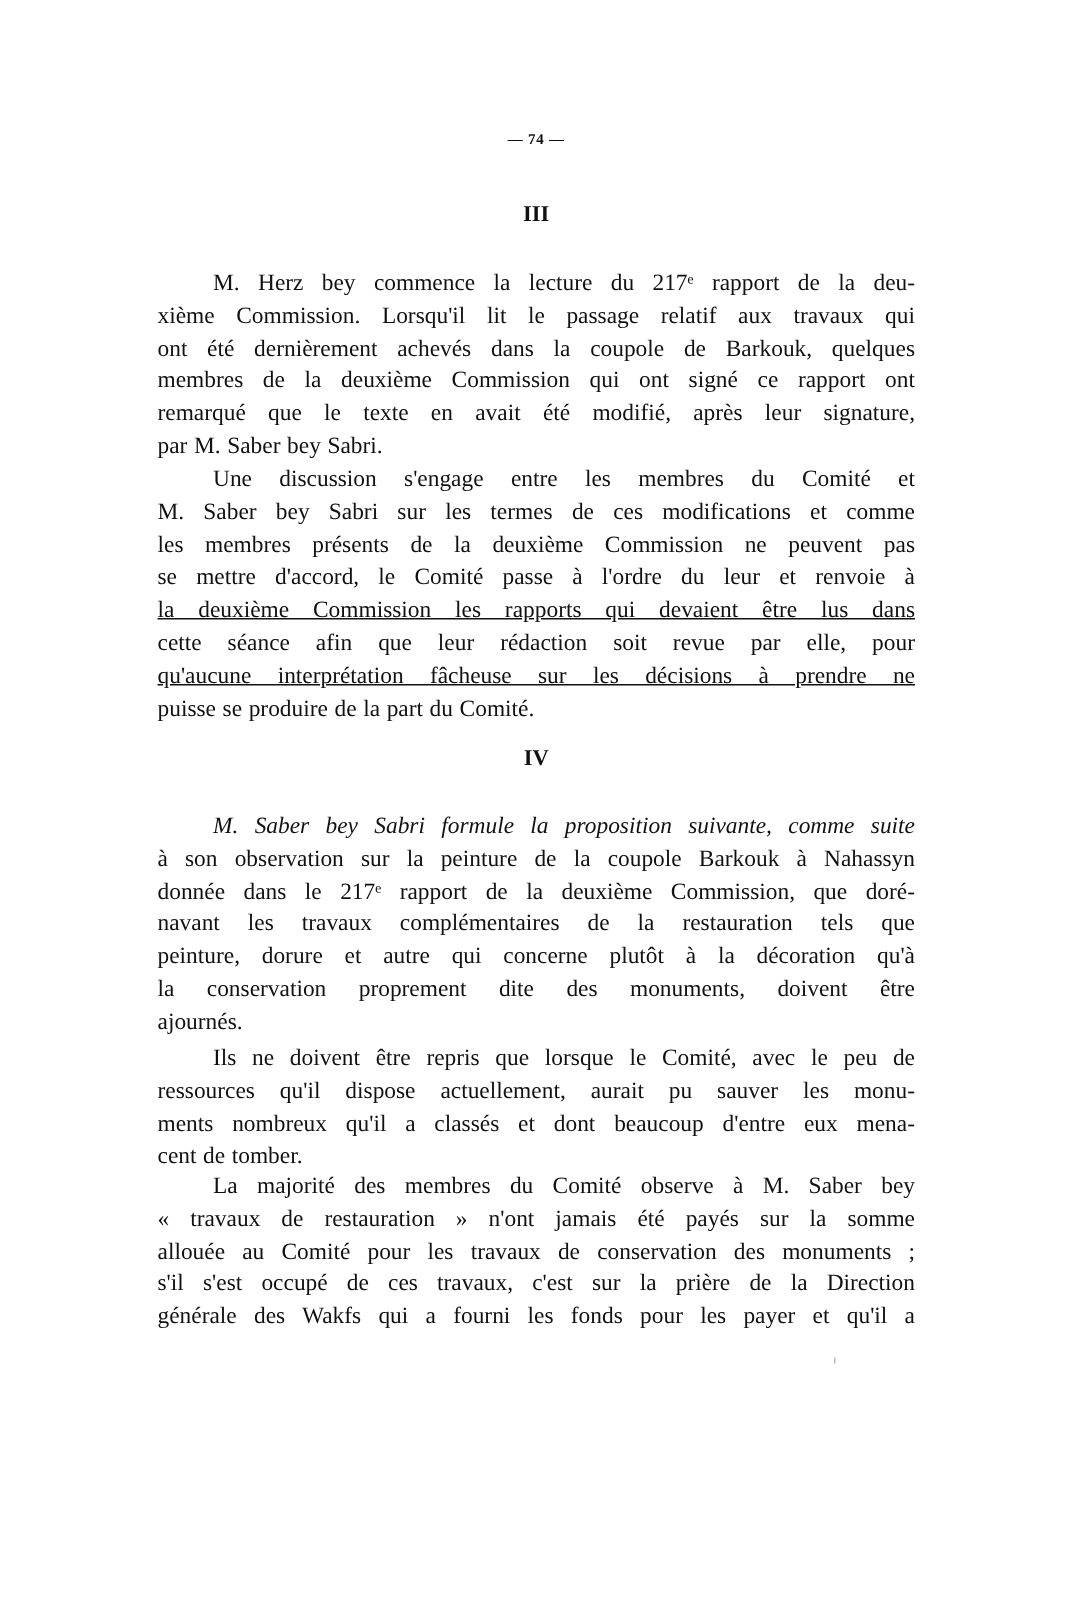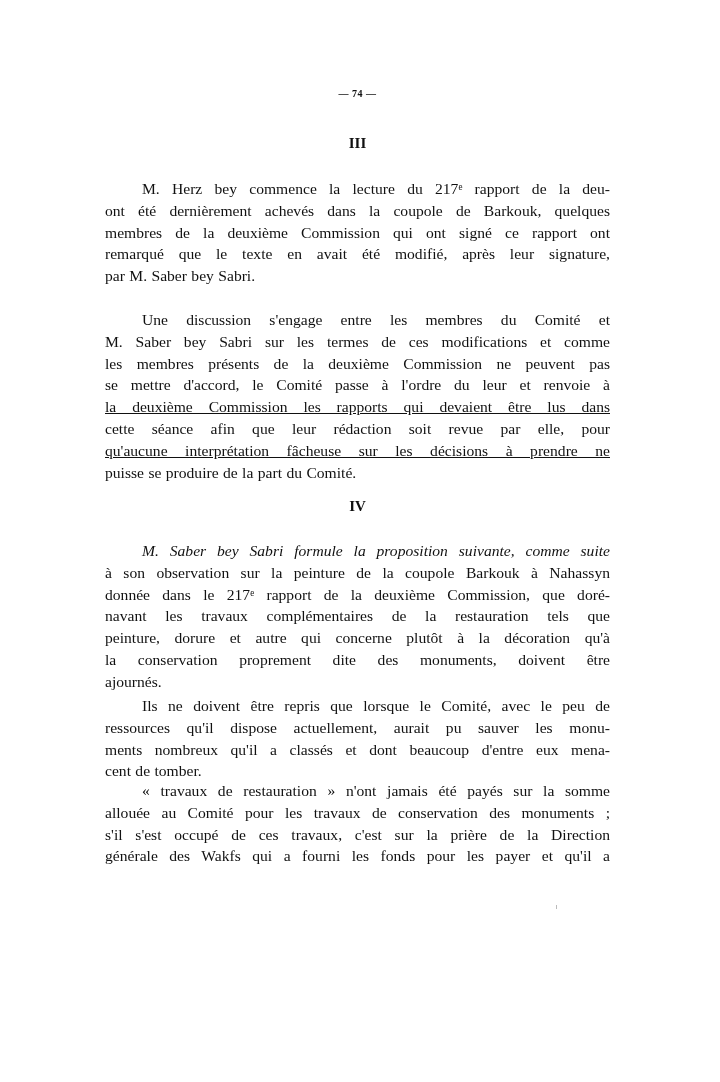--- a/index.html
+++ b/index.html
@@ -32,20 +32,21 @@
 </head>
 <body>
 
 <div class="page">
   <div class="folio">— 74 —</div>
 
   <div class="section-num" style="top:135px">III</div>
 
   <div class="para" style="top:178px">
     <span class="line" style="white-space: normal; text-align: justify;">M. Herz bey commence la lecture du 217ᵉ rapport de la deu-</span>
+    <span class="line" style="white-space: normal; text-align: justify;">xième Commission. Lorsqu'il lit le passage relatif aux travaux qui</span>
     <span class="line" style="white-space: normal; text-align: justify;">ont été dernièrement achevés dans la coupole de Barkouk, quelques</span>
     <span class="line" style="white-space: normal; text-align: justify;">membres de la deuxième Commission qui ont signé ce rapport ont</span>
     <span class="line" style="white-space: normal; text-align: justify;">remarqué que le texte en avait été modifié, après leur signature,</span>
     <span class="line last" style="white-space: normal; text-align: justify;">par M. Saber bey Sabri.</span>
   </div>
 
   <div class="para" style="top:309px">
     <span class="line" style="white-space: normal; text-align: justify;">Une discussion s'engage entre les membres du Comité et</span>
     <span class="line" style="white-space: normal; text-align: justify;">M. Saber bey Sabri sur les termes de ces modifications et comme</span>
     <span class="line" style="white-space: normal; text-align: justify;">les membres présents de la deuxième Commission ne peuvent pas</span>
@@ -69,20 +70,21 @@
   </div>
 
   <div class="para" style="top:695px">
     <span class="line" style="white-space: normal; text-align: justify;">Ils ne doivent être repris que lorsque le Comité, avec le peu de</span>
     <span class="line" style="white-space: normal; text-align: justify;">ressources qu'il dispose actuellement, aurait pu sauver les monu-</span>
     <span class="line" style="white-space: normal; text-align: justify;">ments nombreux qu'il a classés et dont beaucoup d'entre eux mena-</span>
     <span class="line last" style="white-space: normal; text-align: justify;">cent de tomber.</span>
   </div>
 
   <div class="para" style="top:780px">
+    <span class="line" style="white-space: normal; text-align: justify;">La majorité des membres du Comité observe à M. Saber bey</span>
     <span class="line" style="white-space: normal; text-align: justify;">« travaux de restauration » n'ont jamais été payés sur la somme</span>
     <span class="line" style="white-space: normal; text-align: justify;">allouée au Comité pour les travaux de conservation des monuments ;</span>
     <span class="line" style="white-space: normal; text-align: justify;">s'il s'est occupé de ces travaux, c'est sur la prière de la Direction</span>
     <span class="line" style="white-space: normal; text-align: justify;">générale des Wakfs qui a fourni les fonds pour les payer et qu'il a</span>
   </div>
 </div>
 
 <div class="stray"></div>
 
 </body></html>

